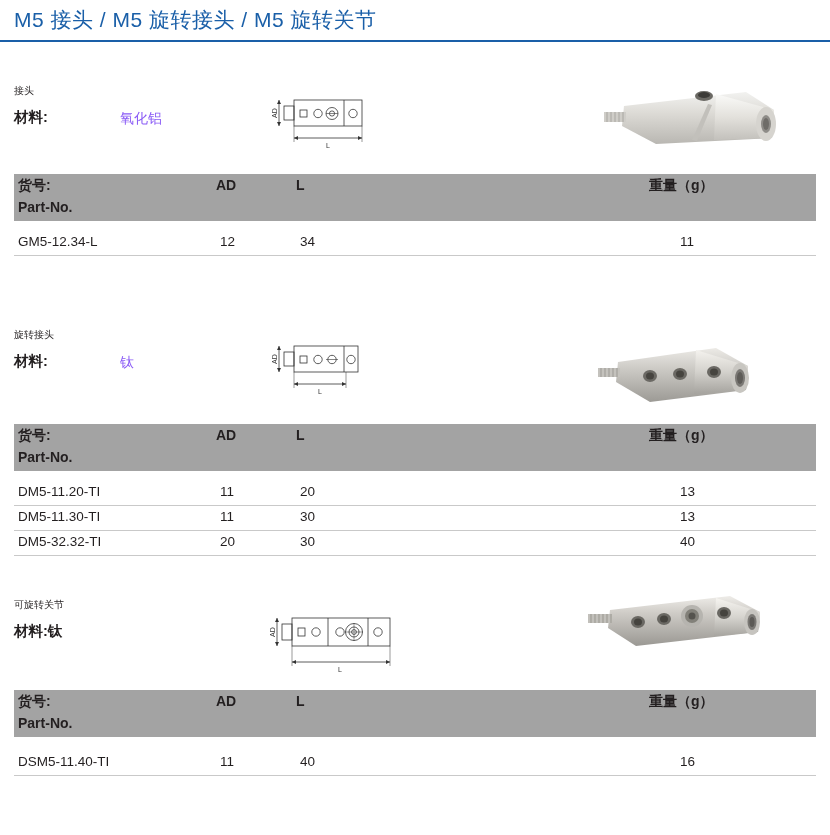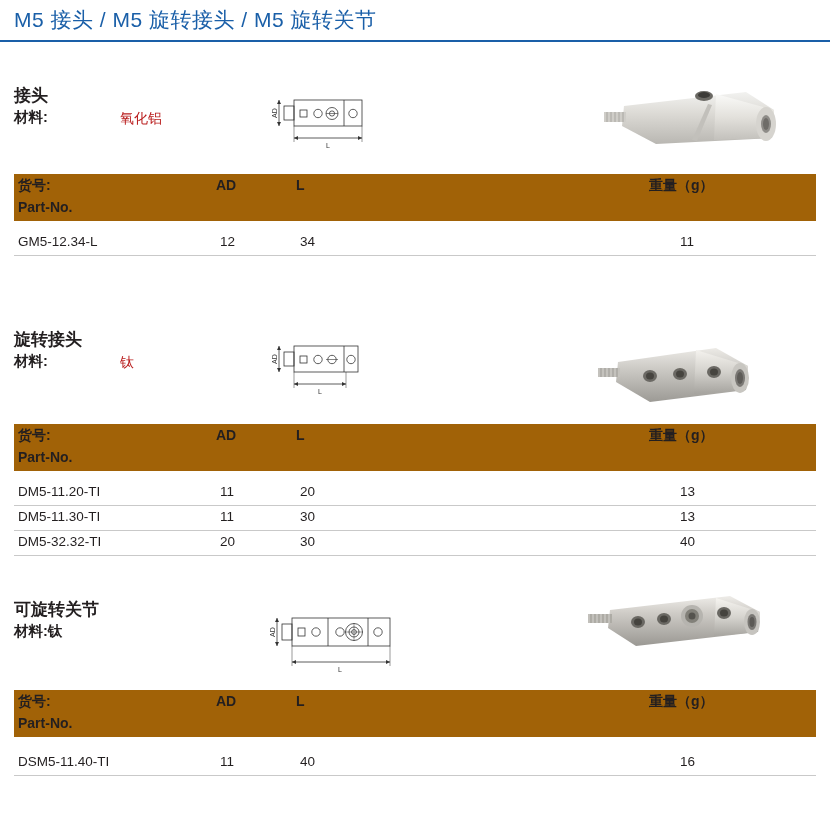--- a/index.html
+++ b/index.html
@@ -41,37 +41,37 @@
 
   
   .section {
     position: absolute;
     left: 0;
     width: 830px;
   }
   .sec-label {
     position: absolute;
     left: 14px;
-    font-size: 17px;
-    font-weight: bold;
+    font-size: 10px;
+    font-weight: normal;
     color: #231f20;
     white-space: nowrap;
   }
   .sec-material-label {
     position: absolute;
     left: 14px;
     font-size: 14.5px;
     font-weight: bold;
     color: #231f20;
     white-space: nowrap;
   }
   .sec-material-value {
     position: absolute;
     font-size: 14px;
-    color: #b91c1c;
+    color: #8b5cf6;
     white-space: nowrap;
   }
 
   
   .drawing {
     position: absolute;
   }
   .drawing svg { display: block; }
 
   
@@ -81,21 +81,21 @@
   .photo svg { display: block; }
 
   
   .tbl {
     position: absolute;
     left: 14px;
     width: 802px;
   }
   .tbl-head {
     position: relative;
-    background: #a16207;
+    background: #a3a3a3;
     height: 47px;
   }
   .th {
     position: absolute;
     font-size: 14px;
     font-weight: bold;
     color: #231f20;
     white-space: nowrap;
   }
   .th.normal { font-weight: bold; text-align: center; }

